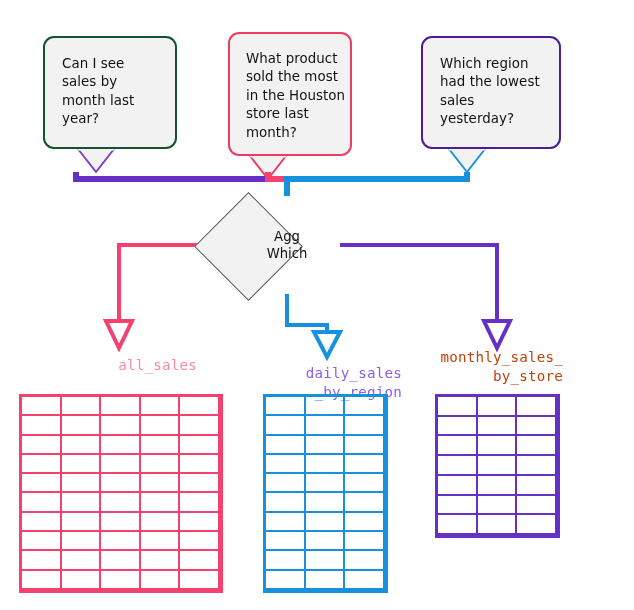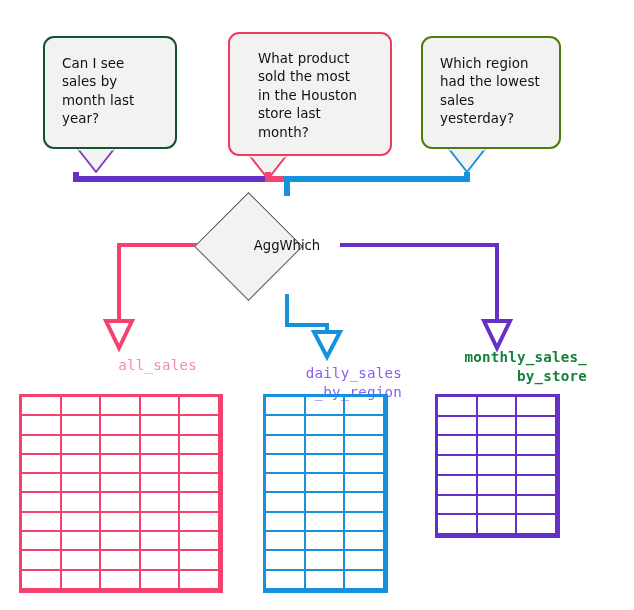--- a/index.html
+++ b/index.html
@@ -20,52 +20,52 @@
   }
   .bubble .btext{
     font-size:13.4px;
     line-height:18.4px;
     color:#111111;
     white-space:pre-line;
     letter-spacing:0.05px;
   }
   #bubble-month{ left:43px;  top:36px;  width:134px; height:113px;
                  border:2px solid #14532d; padding:17px 0 0 17px; }
-  #bubble-product{ left:228px; top:32px; width:164px; height:124px;
-                 border:2px solid #ef3b63; padding:16px 0 0 28px; }
+  #bubble-product{ left:228px; top:32px; width:124px; height:124px;
+                 border:2px solid #ef3b63; padding:16px 0 0 16px; }
   #bubble-region{ left:421px; top:36px; width:140px; height:113px;
-                 border:2px solid #4d7c0f; padding:17px 0 0 17px; }
+                 border:2px solid #4c1d95; padding:17px 0 0 17px; }
 
   
   #diamond-wrap{
     position:absolute;left:234px;top:192px;width:106px;height:106px;
   }
   #diamond-shape{
     position:absolute;left:53px;top:0;width:75px;height:75px;
     background:#f2f2f2;border:1px solid #5a5a5a;
     transform:translateX(-50%) rotate(45deg);
     transform-origin:0 0;
   }
   #diamond-label{
     position:absolute;left:0;top:0;width:106px;height:106px;
-    display:flex;flex-direction:row;align-items:center;justify-content:center;
+    display:flex;flex-direction:column;align-items:center;justify-content:center;
     font-size:13.2px;line-height:17px;color:#111111;text-align:center;
     pointer-events:none;
   }
 
   
   .tname{
     position:absolute;text-align:right;
     font-family:"DejaVu Sans Mono","Liberation Mono",monospace;
     font-size:14.2px;line-height:19px;letter-spacing:0.2px;
     white-space:pre-line;
   }
   #label-all-sales{ left:42px;  top:356px; width:155px; color:#f98aa4; }
   #label-daily-sales{ left:252px; top:364px; width:150px; color:#8b5cf6; }
-  #label-monthly-sales{ left:412px; top:348px; width:175px; color:#15803d;font-weight:bold; }
+  #label-monthly-sales{ left:388px; top:348px; width:175px; color:#c2410c; }
 
   
   .tbl{position:absolute;box-sizing:border-box;display:grid;}
   .tbl .cell{box-sizing:border-box;}
   #table-all-sales{
     left:19px;top:394px;width:204px;height:199px;
     border:3px solid #f4416d;
     grid-template-columns:repeat(5,1fr);
     grid-template-rows:repeat(10,1fr);
   }

